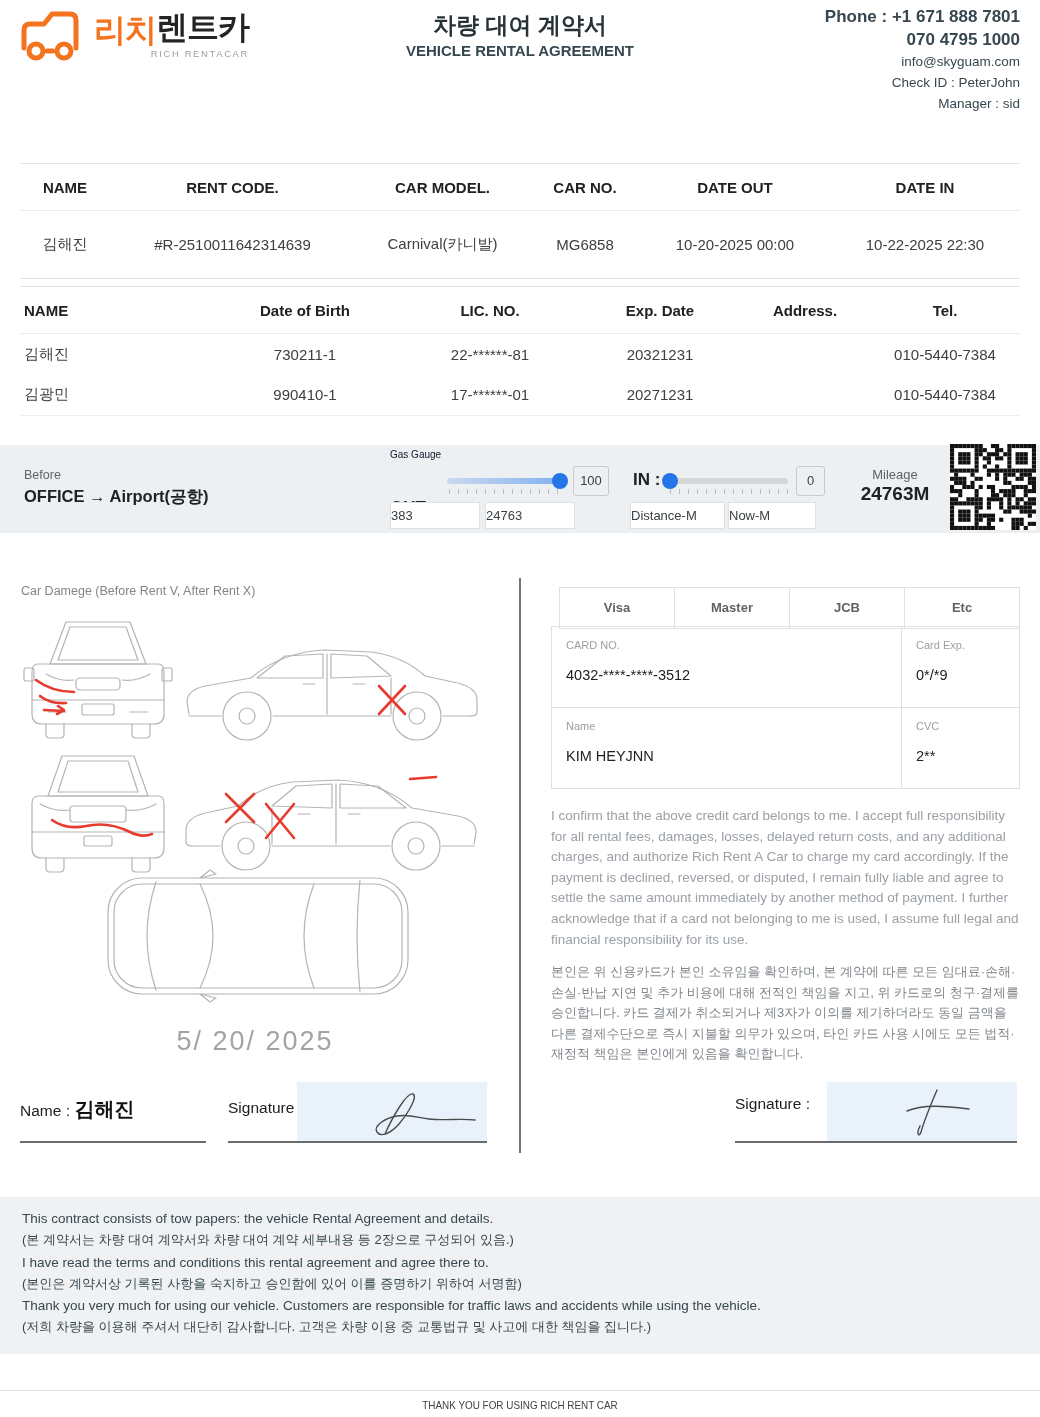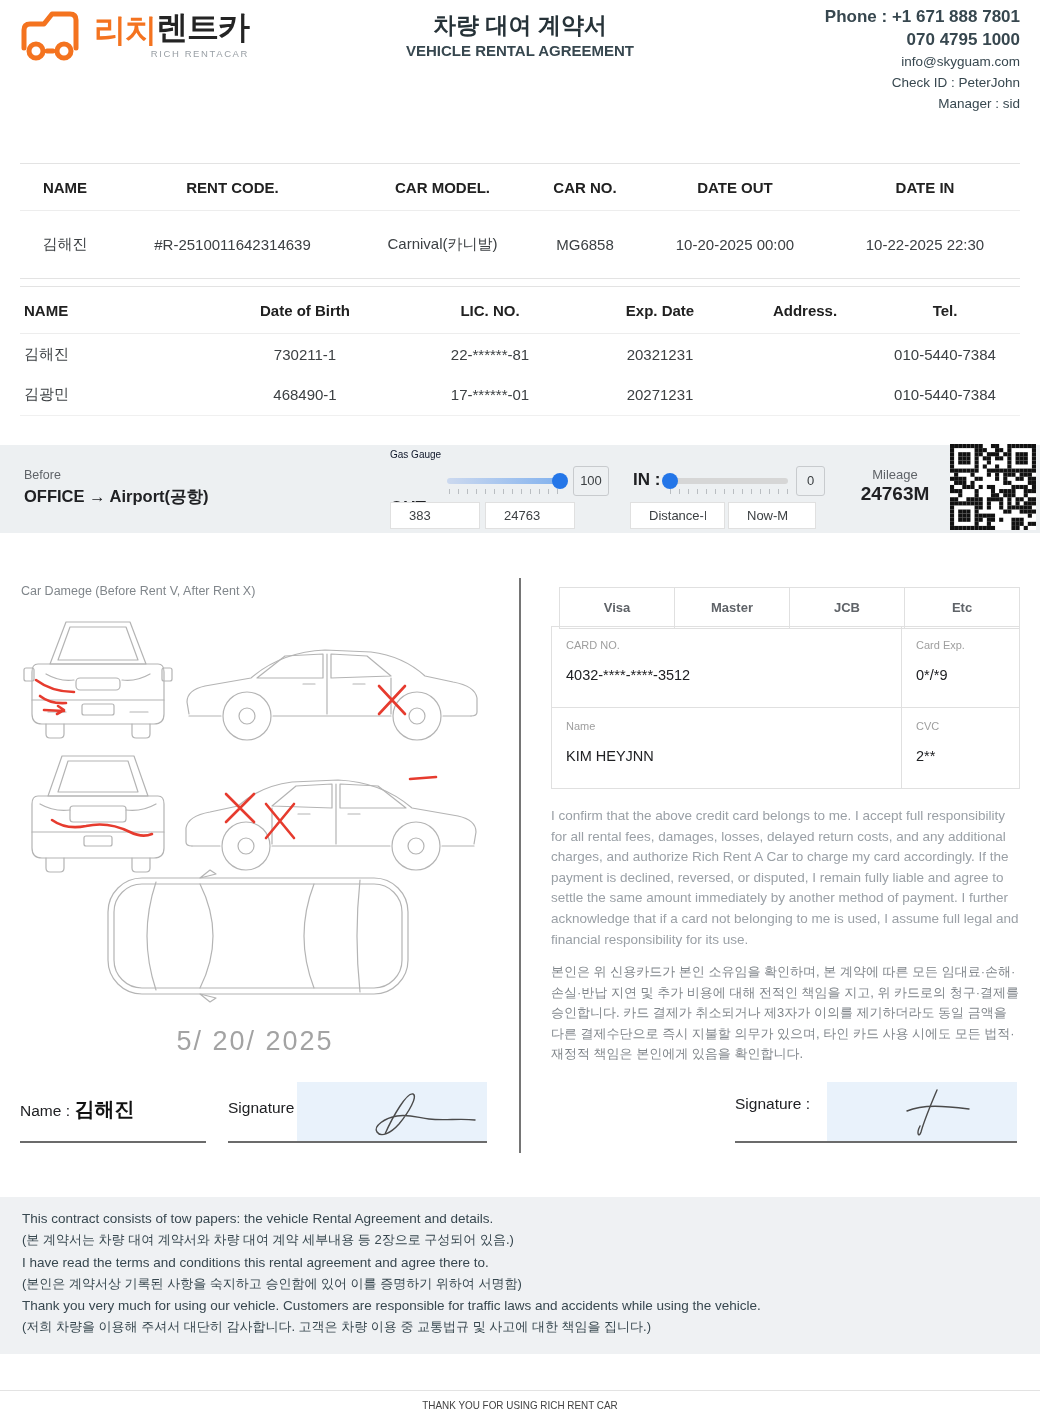--- a/index.html
+++ b/index.html
@@ -43,21 +43,21 @@
   .return-value{left:24px;top:486px;font-size:16.5px;font-weight:bold;color:#202124;}
   .gas-label{left:390px;top:449px;font-size:10px;color:#0f172a;}
   .io-label{font-size:17px;font-weight:bold;color:#202124;}
   .track{height:6px;border-radius:3px;}
   .track.out{left:447px;top:478px;width:118px;background:linear-gradient(90deg,#ccd9ef,#7fb0ee);}
   .track.in{left:666px;top:478px;width:122px;background:#d6d6d6;}
   .thumb{width:16px;height:16px;border-radius:50%;background:#2476e8;}
   .ticks{height:5px;background:repeating-linear-gradient(90deg,#b9bdc1 0 1px,transparent 1px 9px);}
   .vbox{border:1px solid #c8cbce;border-radius:3px;background:#edf0f2;text-align:center;font-size:13px;color:#3c4043;line-height:27px;}
   .ginput{border:1px solid #e0e0e0;background:#ffffff;font-family:"Liberation Sans",sans-serif;
-          font-size:13px;color:#3c4043;padding:0 18px;height:27px;box-sizing:border-box;}
+          font-size:13px;color:#3c4043;padding:0 0;height:27px;box-sizing:border-box;}
   .mileage-label{left:840px;top:467px;width:110px;text-align:center;font-size:13px;color:#5f6368;}
   .mileage-value{left:840px;top:483px;width:110px;text-align:center;font-size:19px;font-weight:bold;color:#202124;}
 
   
   .vdivider{left:519px;top:578px;width:2px;height:575px;background:#757575;}
   .damage-label{left:21px;top:584px;font-size:12.5px;color:#80868b;}
   .date-stamp{left:20px;top:1026px;width:470px;text-align:center;font-size:27px;color:#a3a3a3;letter-spacing:2px;}
   .sig-label{font-size:15.5px;color:#202124;}
   .name-val{font-size:20px;font-weight:bold;color:#111;}
   .sig-box{width:190px;height:59px;background:#e9f2fb;}
@@ -174,21 +174,21 @@
   <tr class="bd">
     <td>김해진</td>
     <td>730211-1</td>
     <td>22-******-81</td>
     <td>20321231</td>
     <td></td>
     <td>010-5440-7384</td>
   </tr>
   <tr class="bd">
     <td>김광민</td>
-    <td>468490-1</td>
+    <td>990410-1</td>
     <td>17-******-01</td>
     <td>20271231</td>
     <td></td>
     <td>010-5440-7384</td>
   </tr>
 </tbody>
   </table>
 
 <div class="abs band"></div>
 <div class="abs return-label">Before</div>

